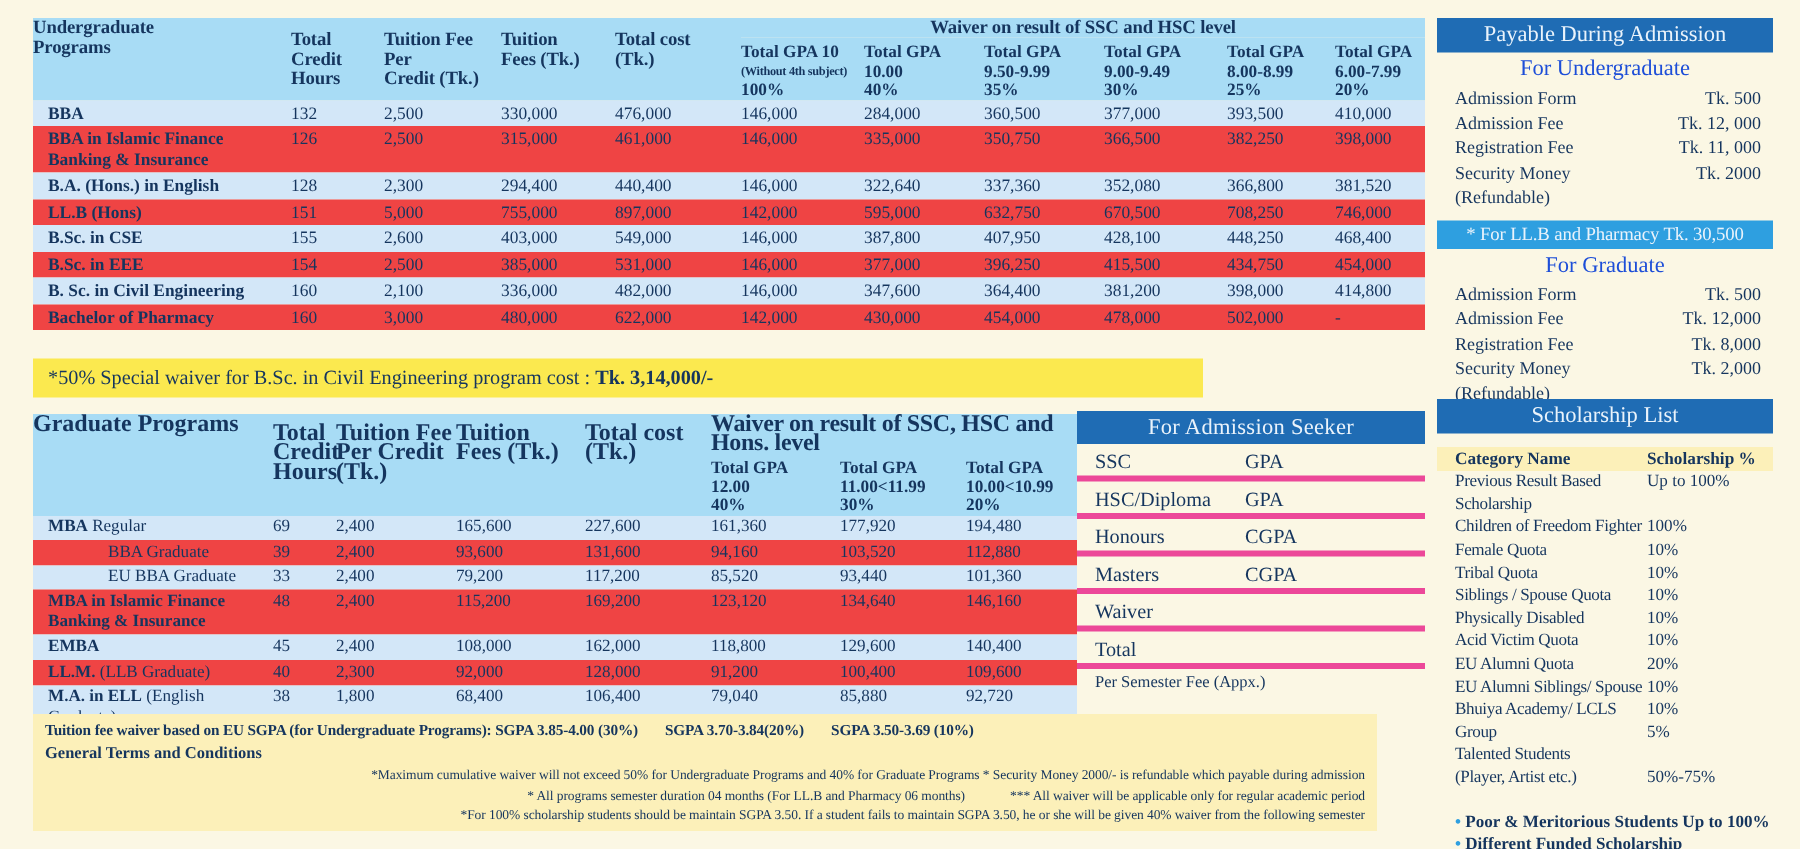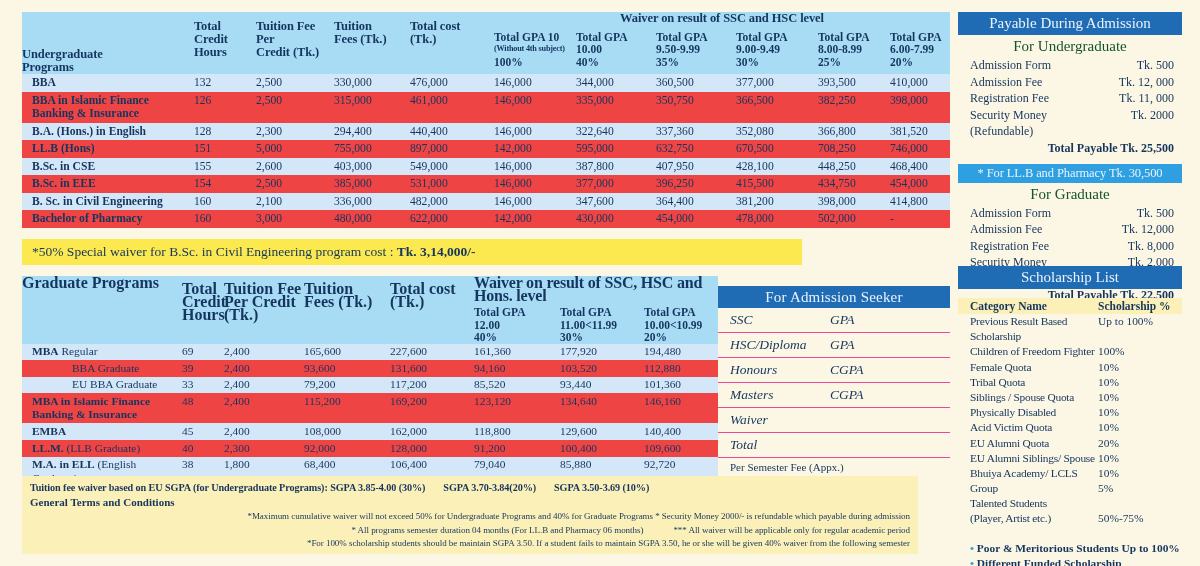--- a/index.html
+++ b/index.html
@@ -56,41 +56,41 @@
     position:absolute; left:22px; top:476px; width:896px; height:78px;
     background:#fcf0b9; padding:5px 8px 0 8px;
   }
   .notes .n1 { font-weight:bold; font-size:10.2px; line-height:14px; letter-spacing:-0.1px;}
   .notes .n1 .sp { display:inline-block; width:18px; }
   .notes .gt { font-weight:bold; font-size:11px; line-height:15px; }
   .notes .nl { font-size:9px; line-height:13.5px; letter-spacing:-0.05px;text-align:right; }
   .notes .nl .sp3 { display:inline-block; width:30px; }
 
   
-  .seeker { position:absolute; left:718px; top:286px; width:232px; }
+  .seeker { position:absolute; left:718px; top:274px; width:232px; }
   .bluebar {
     background:#1f6cb4; color:#eaf3fb; text-align:center;
     font-size:15px; line-height:22px; height:22px; letter-spacing:0.2px;
   }
   .seeker .srow {
-    display:flex; border-bottom:1px solid #ec4899;
-    font-size:13.5px; line-height:24px; height:25px;font-style:italic;
+    display:flex; border-bottom:4px solid #ec4899;
+    font-size:13.5px; line-height:24px; height:25px;
   }
   .seeker .srow .lab { width:112px; padding-left:12px; }
   .seeker .srow .val { }
   .seeker .psf { font-size:11px; line-height:18px; padding-left:12px; }
 
   
   .rcol { position:absolute; left:958px; top:12px; width:224px; }
   .rbar {
     background:#1f6cb4; color:#eaf3fb; text-align:center;
     font-size:15px; line-height:23px; height:23px;
   }
   .rbar.light { background:#2e9fe0; font-size:12.5px; line-height:19px; height:19px; letter-spacing:-0.1px;}
-  .rsub { text-align:center; color:#14532d; font-size:15px; line-height:22px; }
+  .rsub { text-align:center; color:#1d4ed8; font-size:15px; line-height:22px; }
   .frow { display:flex; font-size:12px; line-height:16.5px; }
   .frow .lab { flex:1; padding-left:12px; }
   .frow .val { width:72px; text-align:right; padding-right:8px; }
   .ftot { text-align:right; font-weight:bold; font-size:12px; line-height:17px; padding-right:8px; }
 
   .schol { position:absolute; left:958px; top:266px; width:224px; }
   .schead { display:flex; background:#fcf0b9; font-weight:bold; font-size:11.5px; line-height:16px; }
   .schead .c1 { flex:1; padding-left:12px; }
   .schead .c2 { width:84px; }
   .scrow { display:flex; font-size:11.4px; line-height:15.2px; }
@@ -118,21 +118,21 @@
           <col style="width:80px">
           <col style="width:80px">
         <col style="width:82px">
           <col style="width:72px">
           <col style="width:60px">
       </colgroup>
 
       <tbody>
           <tr class="hdrband ug-head">
         <td class="ug-title-cell" rowspan="2">
-          <div style="white-space:pre-line;max-width:130px;margin-top:36px;">Undergraduate
+          <div style="white-space:pre-line;max-width:130px;">Undergraduate
 Programs</div>
         </td>
         <td rowspan="2" style="padding:8px 0 0 0">
           <div>Total Credit</div>
           <div>Hours</div>
         </td>
         <td rowspan="2" style="padding:8px 0 0 0">
           <div>Tuition Fee</div>
           <div>Per</div>
           <div>Credit (Tk.)</div>
@@ -181,21 +181,21 @@
           </tr>
       </tbody>
         <tbody id="ug-body">
           <tr class="ug-body rowblue">
             <td class="prog">BBA</td>
             <td class="num">132</td>
             <td class="num">2,500</td>
             <td class="num">330,000</td>
             <td class="num">476,000</td>
             <td class="num">146,000</td>
-            <td class="num">344,000</td>
+            <td class="num">284,000</td>
             <td class="num">360,500</td>
             <td class="num">377,000</td>
             <td class="num">393,500</td>
             <td class="num">410,000</td>
           </tr>
           <tr class="ug-body rowyell">
             <td class="prog">BBA in Islamic Finance Banking &amp; Insurance</td>
             <td class="num">126</td>
             <td class="num">2,500</td>
             <td class="num">315,000</td>
@@ -488,21 +488,20 @@
         </div>
         <div class="frow">
           <div class="lab">Registration Fee</div>
           <div class="val">Tk. 11, 000</div>
         </div>
         <div class="frow">
           <div class="lab">Security Money (Refundable)</div>
           <div class="val">Tk. 2000</div>
         </div>
       </div>
-    <div class="ftot">Total Payable Tk. 25,500</div>
     <div style="height:7px"></div>
     <div class="rbar light">*     For LL.B and Pharmacy Tk. 30,500</div>
     <div class="rsub">For Graduate</div>
     <div id="gr-fee-rows">
         <div class="frow">
           <div class="lab">Admission Form</div>
           <div class="val">Tk. 500</div>
         </div>
         <div class="frow">
           <div class="lab">Admission Fee</div>

